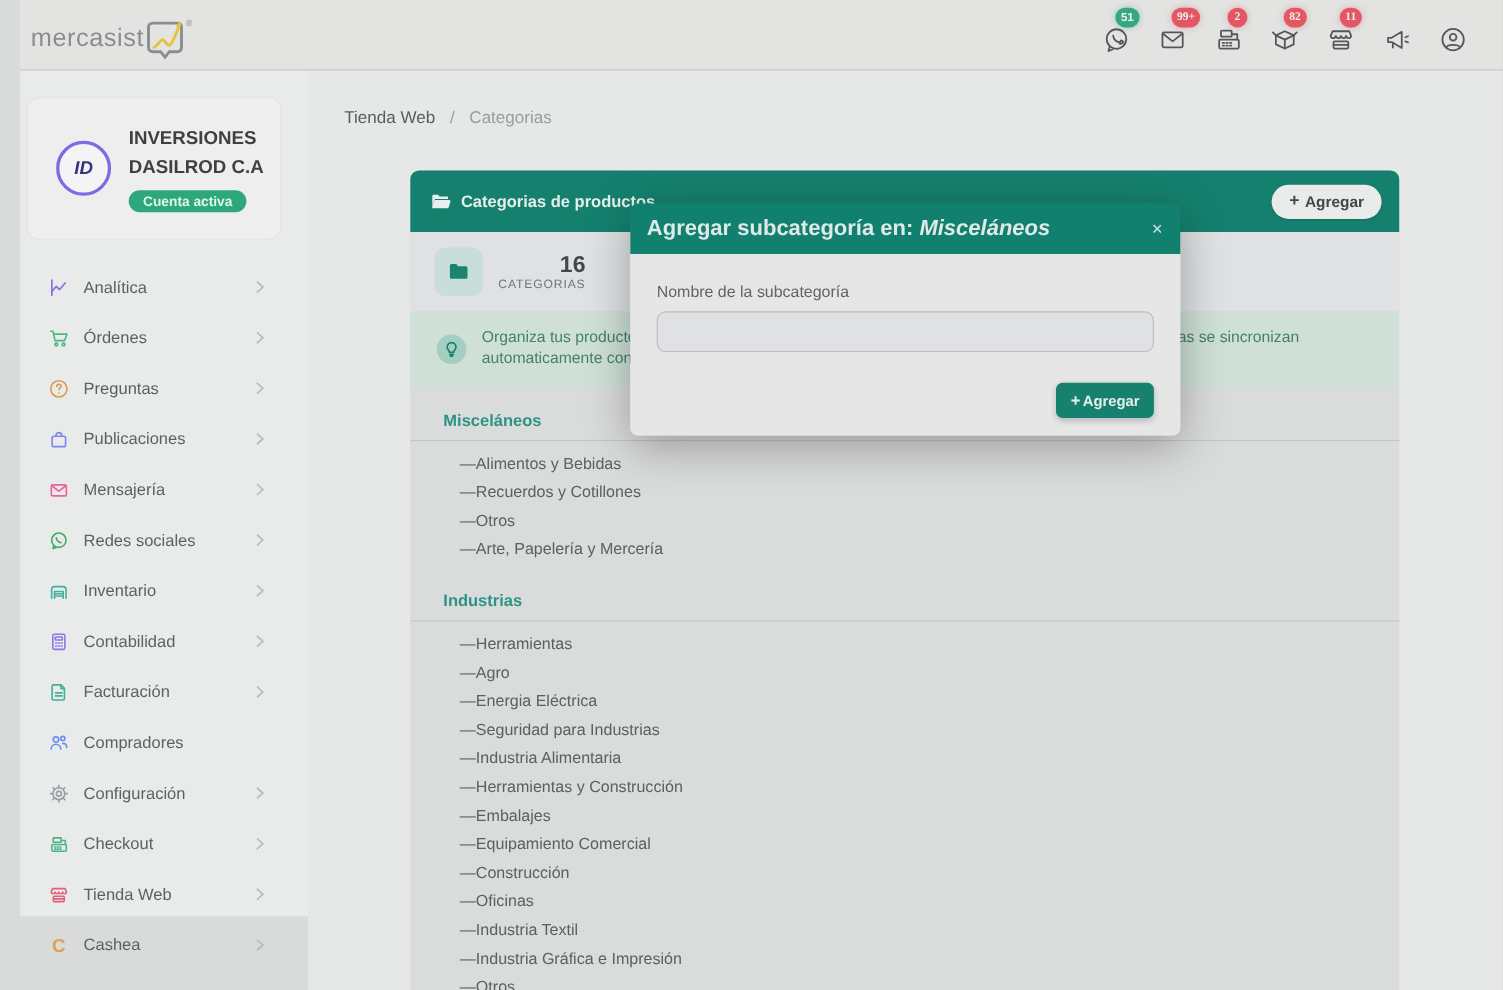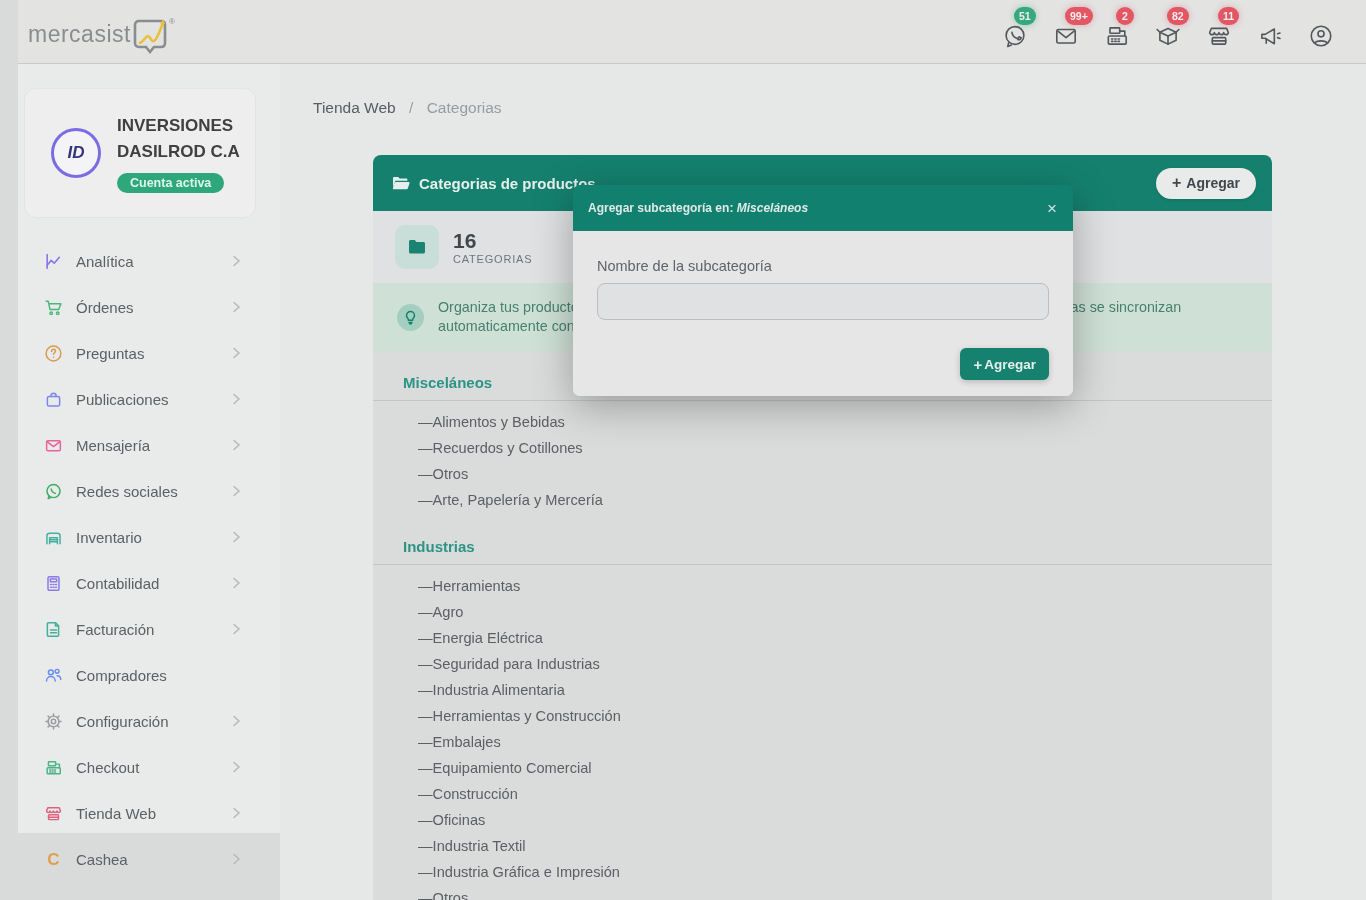--- a/index.html
+++ b/index.html
@@ -16,21 +16,21 @@
   .brand-mark { width:36px; height:38px; margin:8px 0 0 2px; }
   .brand-reg { font-size:8px; color:#8a8d8f; margin-top:8px; }
   .top-icons { display:flex; align-items:center; gap:25px; padding-right:32px; }
   .tico { position:relative; width:26px; height:26px; color:#54585c; cursor:pointer; }
   .tico svg { width:26px; height:26px; display:block; margin-top:4px; }
   .badge { position:absolute; top:-12px; left:12px; min-width:18px; height:18px;
     border-radius:10px; padding:0 5px; font-size:10.5px; font-weight:700;
     color:#f2efef; display:flex; align-items:center; justify-content:center;
     box-shadow:0 0 6px rgba(200,60,70,.35); }
   .badge.green { background:#35a87f; box-shadow:0 0 6px rgba(50,170,120,.45); }
-  .badge.red { background:#e25763; }
+  .badge.red { background:#e25763;font-family:Liberation Serif, serif; }
 
   
   .main-bg { position:absolute; left:280px; top:64px; right:0; bottom:0; background:#e6e7e7; }
   .sidebar { position:absolute; left:18px; top:64px; width:262px; height:769px;
     background:#e9eaea; z-index:2; }
 
   
   .company { margin:24px 6px 0 6px; width:232px; height:130px; background:#eeeeef;
     border:1px solid #e2e2e8; border-radius:12px; display:flex; align-items:center;
     padding:0 12px 0 26px; cursor:pointer; }
@@ -66,21 +66,21 @@
   .panel-title { color:#e6efed; font-size:15px; font-weight:600; margin-left:9px; }
   .ph-icon { width:19px; height:19px; color:#e6efed; }
   .ph-icon svg { width:19px; height:19px; display:block; }
   .add-pill { margin-left:auto; background:#e9eaea; border:none; border-radius:16px;
     height:31px; padding:0 16px; font-size:14px; font-weight:600; color:#42474c;
     display:flex; align-items:center; gap:5px; cursor:pointer;
     font-family:inherit; box-shadow:0 1px 3px rgba(0,0,0,.15); }
   .add-pill .plus { font-size:16px; font-weight:700; }
 
   .stats-row { height:72px; background:#dfe1e3; display:flex; align-items:center; padding-left:22px; }
-  .stat { display:flex; align-items:center; margin-right:78px; }
+  .stat { display:flex; align-items:center; margin-right:78px;text-align:right; }
   .stat-ic { width:44px; height:44px; border-radius:10px; display:flex; align-items:center; justify-content:center; }
   .stat-ic svg { width:22px; height:22px; }
   .stat-ic.teal { background:#c9ded8; color:#1b8371; }
   .stat-ic.purple { background:#d3d3ef; color:#6b68e8; }
   .stat-txt { margin-left:14px; }
   .stat-num { font-size:21px; font-weight:700; color:#41474c; line-height:24px; }
   .stat-label { font-size:11px; letter-spacing:.8px; color:#70767b; }
 
   .alert { height:68px; background:#cfe1d7; display:flex; align-items:center; padding-left:24px; }
   .alert-ic { width:27px; height:27px; border-radius:50%; background:#a4cfc0; color:#15806e;
@@ -92,21 +92,21 @@
   .cat-title { padding:6px 0 9px 30px; font-size:15px; font-weight:600; color:#2c9484;
     border-bottom:1px solid #c3c6c7; }
   .cat-items { padding:8px 0 2px 0; }
   .cat-item { height:26px; line-height:26px; padding-left:45px; font-size:14.6px; color:#5c6064; }
 
   
   .modal { position:absolute; left:573px; top:185px; width:500px; z-index:10;
     border-radius:7px; box-shadow:0 10px 42px rgba(0,0,0,.30); }
   .modal-head { height:46px; background:#12806f; border-radius:7px 7px 0 0;
     display:flex; align-items:center; padding:0 16px 0 15px; }
-  .modal-title { color:#dfe9e7; font-size:12px; font-weight:600; }
+  .modal-title { color:#dfe9e7; font-size:20px; font-weight:600; }
   .modal-title .mt-cat { font-style:italic; font-weight:600; }
   .modal-close { margin-left:auto; color:#cfe3df; font-size:17px; line-height:17px;
     background:none; border:none; cursor:pointer; font-family:inherit; }
   .modal-body { background:#e6e6e7; border-radius:0 0 7px 7px; padding:27px 24px 16px 24px; }
   .field-label { font-size:14.5px; color:#5f6468; margin-bottom:9px; }
   .field-input { width:100%; height:37px; background:#e0e1e3; border:1px solid #bcbcc2;
     border-radius:8px; padding:0 12px; font-size:14.5px; color:#43484c;
     font-family:inherit; outline:none; }
   .modal-foot { display:flex; justify-content:flex-end; margin-top:28px; }
   .submit-btn { background:#17816f; color:#e3efec; border:none; border-radius:6px;

